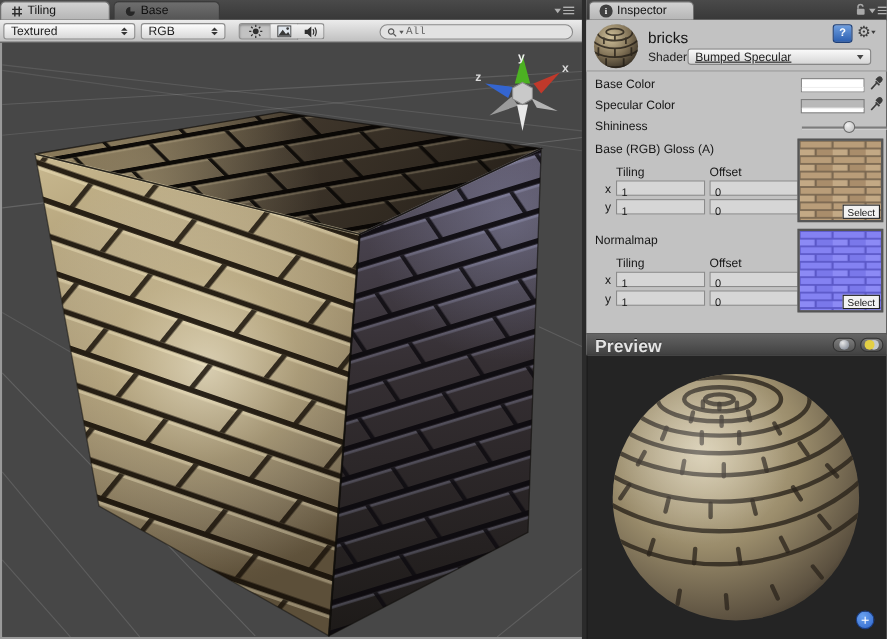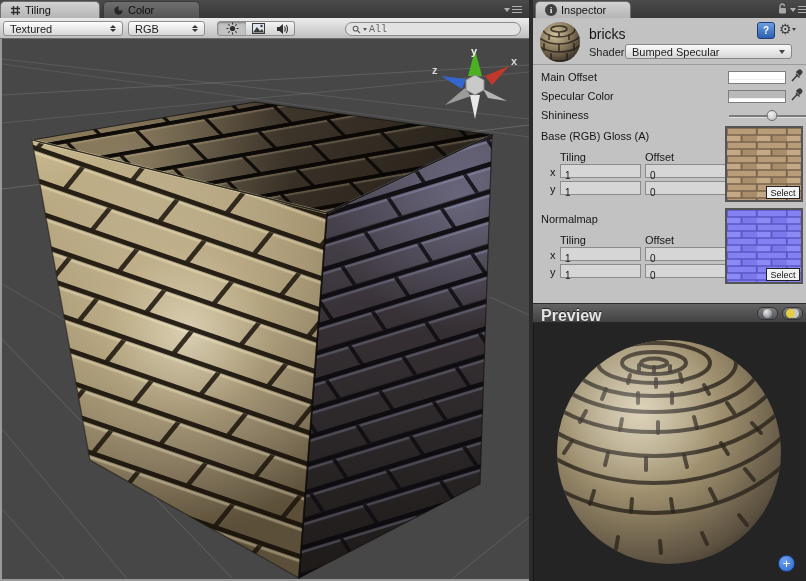--- a/index.html
+++ b/index.html
@@ -53,21 +53,21 @@
 
   
   .inspector{position:absolute;left:533px;top:0;width:273px;height:581px;background:#c2c2c2;}
   .insp-el{position:absolute;font-size:11px;color:#161616;}
   .hdr{position:absolute;left:0;top:18px;width:273px;height:47px;background:#c2c2c2;
        border-bottom:1px solid #9a9a9a;box-sizing:border-box;}
   .mat-name{position:absolute;left:56px;top:8px;font-size:14px;color:#141414;}
   .shader-lab{position:absolute;left:56px;top:28px;font-size:11px;color:#222;}
   .shader-dd{position:absolute;left:92px;top:26px;width:167px;height:15px;background:linear-gradient(#fafafa,#d6d6d6);
              border:1px solid #878787;border-radius:3px;font-size:11px;color:#1c1c1c;display:flex;align-items:center;
-             padding:0 6px;box-sizing:border-box;}
+             padding:0 6px;box-sizing:border-box;text-decoration:underline;}
   .shader-dd .tri{margin-left:auto;width:0;height:0;border-left:3px solid transparent;border-right:3px solid transparent;border-top:4px solid #444;}
   .help{position:absolute;left:224px;top:4px;width:16px;height:15px;border-radius:3px;
         background:linear-gradient(#6f9fe0,#2c5fb0);border:1px solid #1d3f78;color:#fff;font-size:10px;
         font-weight:bold;display:flex;align-items:center;justify-content:center;}
   .gear{position:absolute;left:246px;top:3px;color:#3c3c3c;font-size:14px;line-height:16px;}
   .gear:after{content:"";display:inline-block;width:0;height:0;border-left:2.5px solid transparent;
               border-right:2.5px solid transparent;border-top:3.5px solid #3c3c3c;vertical-align:3px;}
   .swatch{position:absolute;width:58px;height:13px;border:1px solid #7e7e7e;box-sizing:border-box;background:#fff;}
   .swatch .alpha{position:absolute;left:0;right:0;bottom:0;height:3px;background:#fff;border-top:1px solid #efefef;}
   .dropper{position:absolute;width:13px;height:15px;}
@@ -102,21 +102,21 @@
     <div class="tab active" style="left:0;width:100px">
       <svg width="11" height="11" viewBox="0 0 11 11">
         <path d="M1 3.5h9M1 7.5h9M3.5 1v9M7.5 1v9" stroke="#2c2c2c" stroke-width="1.3" fill="none"></path>
       </svg>
       <span>Tiling</span>
     </div>
     <div class="tab inactive" style="left:103px;width:97px">
       <svg width="11" height="11" viewBox="0 0 16 16">
         <path d="M8 2 A6 6 0 1 0 14 8 L8 8 Z" fill="#262626"></path>
       </svg>
-      <span>Color</span>
+      <span>Base</span>
     </div>
     <div class="panel-menu" style="left:504px">
       <span class="tri"></span>
         <span class="bars"></span>
     </div>
   </div>
 
   <div class="toolbar">
     <div class="dd" style="left:3px;width:120px">
       <span>Textured</span>
@@ -331,21 +331,21 @@
       <div class="mat-name">bricks</div>
       <div class="shader-lab">Shader</div>
       <div class="shader-dd">
         <span>Bumped Specular</span>
         <span class="tri"></span>
       </div>
       <div class="help">?</div>
       <div class="gear">⚙</div>
     </div>
 
-    <div class="insp-el" style="left:8px;top:71px">Main Offset</div>
+    <div class="insp-el" style="left:8px;top:71px">Base Color</div>
     <div class="swatch" style="left: 195px; top: 71px; background: rgb(255, 255, 255);">
         <span class="alpha"></span>
       </div>
     <svg class="dropper" style="left:257px;top:68px" viewBox="0 0 13 15">
       <path d="M2 13 L7 7.5 M6 6 l3.5 3.5 M8.5 2.5 a2 2 0 0 1 2.8 2.8 l-1.6 1.6 -2.8 -2.8 Z" stroke="#3c3c3c" stroke-width="1.5" fill="#3c3c3c"></path>
     </svg>
 
     <div class="insp-el" style="left:8px;top:90px">Specular Color</div>
     <div class="swatch" style="left: 195px; top: 90px; background: rgb(185, 185, 185);">
         <span class="alpha"></span>

